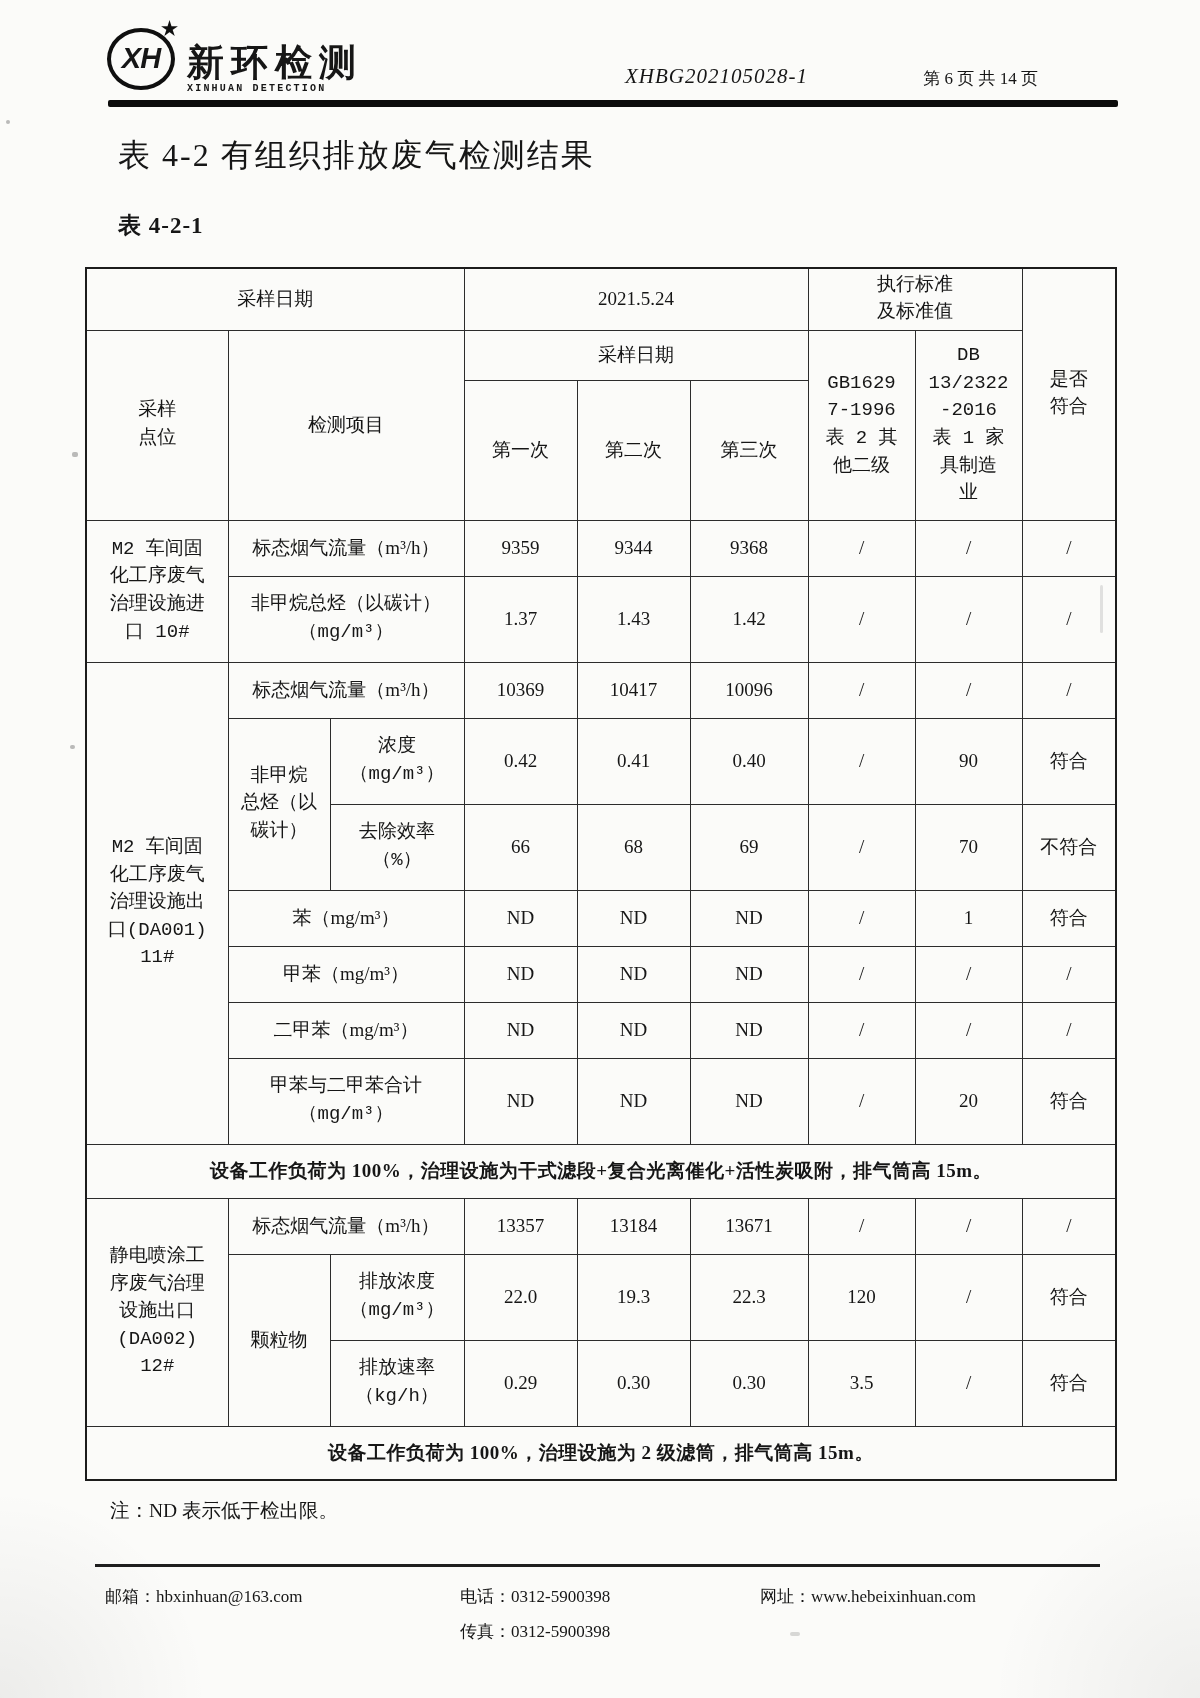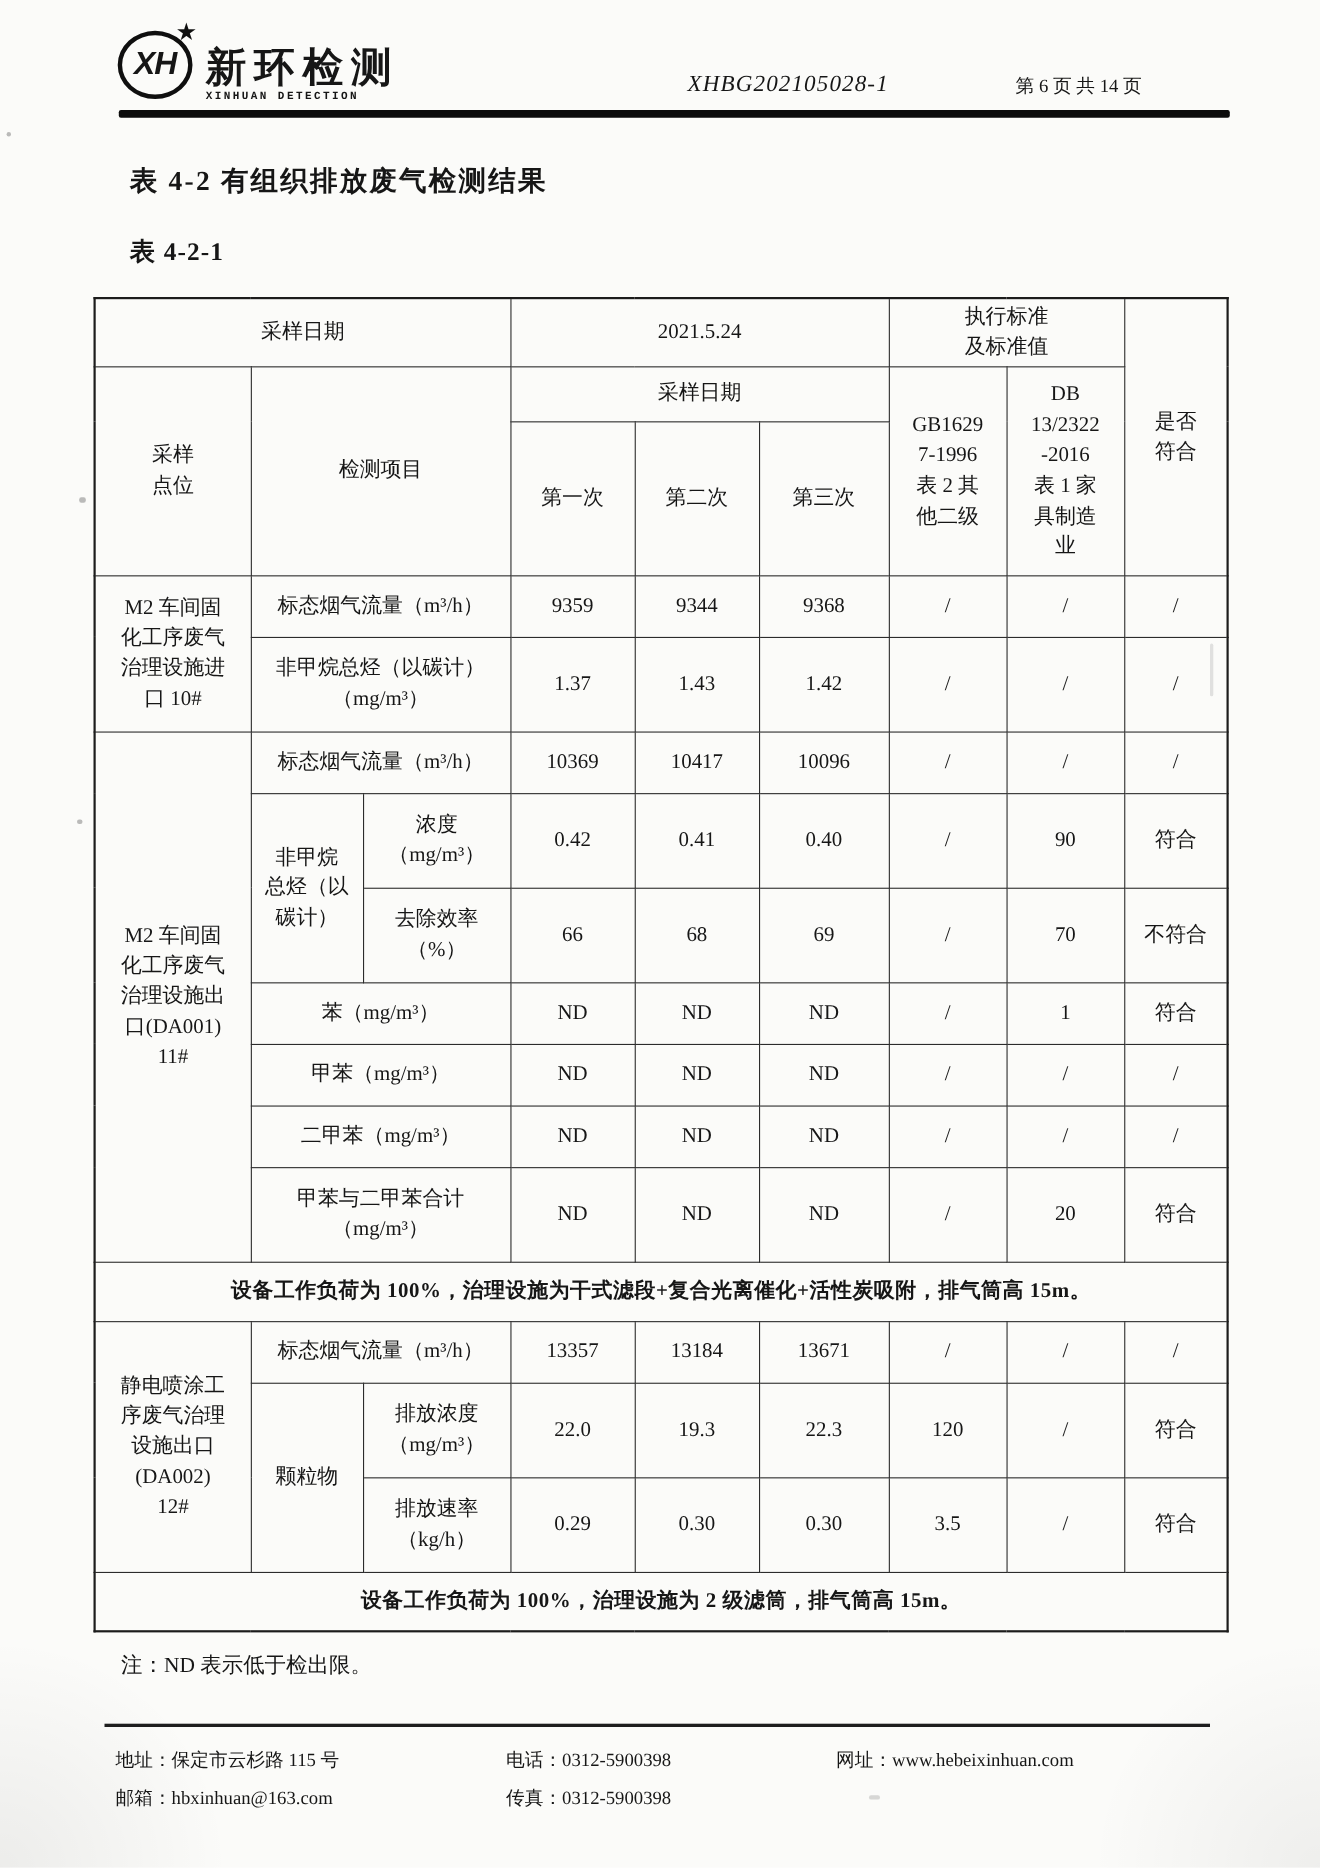--- a/index.html
+++ b/index.html
@@ -25,35 +25,35 @@
     font-weight:bold;font-style:italic;font-size:29px;letter-spacing:-1px;
     font-family:"Liberation Sans",sans-serif;
   }
   .logo-star{position:absolute;top:-15px;right:-6px;font-size:19px;font-style:normal;color:#0f0f0f;}
   .logo-cn{font-size:37px;font-weight:900;letter-spacing:7px;line-height:1.05;margin-top:20px;}
   .logo-en{font-size:10px;font-weight:700;letter-spacing:2.2px;font-family:Liberation Mono, monospace;}
   .doc-no{position:absolute;left:540px;top:42px;font-style:italic;font-size:21px;letter-spacing:1px;}
   .page-no{position:absolute;right:82px;top:45px;font-size:17px;text-align:center;}
   .hdr-rule{height:7px;background:#0c0c0c;width:1010px;margin-left:23px;border-radius:2px;}
   
-  .t-main{font-size:25px;font-weight:700;margin:41px 0 0 33px;letter-spacing:2px;}
+  .t-main{font-size:32px;font-weight:400;margin:27px 0 0 33px;letter-spacing:2px;}
   .t-sub{font-size:23px;font-weight:700;margin:32px 0 0 33px;letter-spacing:1px;}
   
   table.rpt{
     table-layout:fixed;border-collapse:collapse;
     width:1030px;margin-top:26px;
     border:2.5px solid #1c1c1c;
   }
   table.rpt td{
     border:1.6px solid #2c2c2c;
     text-align:center;vertical-align:middle;
     padding:2px 4px;font-size:19px;line-height:1.45;
     overflow:hidden;
   }
-  .ml{white-space:pre-line;}
+  .ml{white-space:pre-line;font-family:Liberation Mono, monospace;}
   .rh-a{height:62px}.rh-b{height:50px}.rh-c{height:140px}
   .rh-s{height:56px}.rh-m{height:86px}.rh-n{height:54px}
   .note-cell{letter-spacing:0.5px;font-weight:bold;}
   
   .footnote{font-size:19.5px;margin:16px 0 0 25px;}
   .ftr-rule{height:2.5px;background:#1e1e1e;width:1005px;margin:40px 0 0 10px;}
   .ftr{display:flex;margin:12px 0 0 20px;font-size:17px;line-height:2.1;}
   .ftr-col1{width:355px;}
   .ftr-col2{width:300px;}
   .ftr-col3{flex:1;}
@@ -271,21 +271,20 @@
       <td colspan="9" class="note-cell">设备工作负荷为 100%，治理设施为 2 级滤筒，排气筒高 15m。</td>
     </tr>
   </tbody>
     </table>
 
   <p class="footnote">注：ND 表示低于检出限。</p>
 
   <div class="ftr-rule"></div>
   <footer class="ftr">
     <div class="ftr-col1">
-      <div>地址：保定市云杉路 115 号</div>
       <div>邮箱：hbxinhuan@163.com</div>
     </div>
     <div class="ftr-col2">
       <div>电话：0312-5900398</div>
       <div>传真：0312-5900398</div>
     </div>
     <div class="ftr-col3">
       <div>网址：www.hebeixinhuan.com</div>
     </div>
   </footer>

